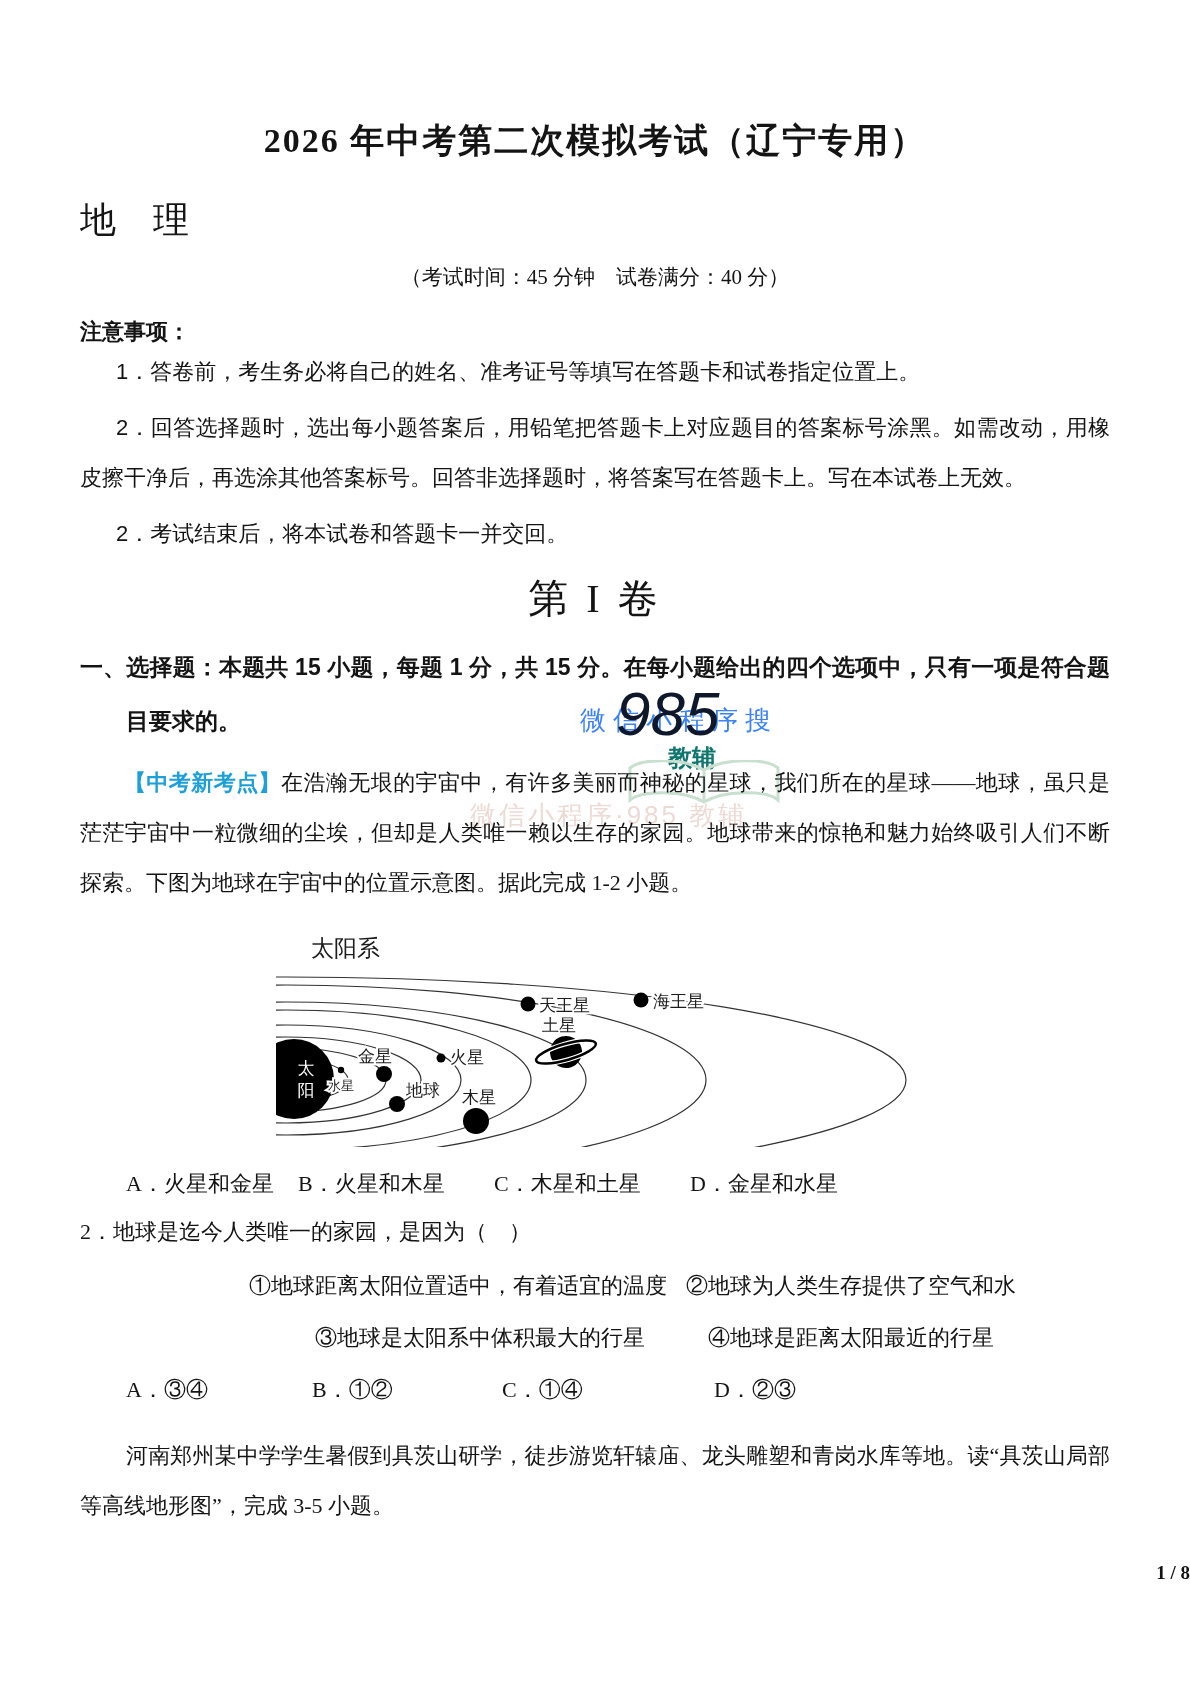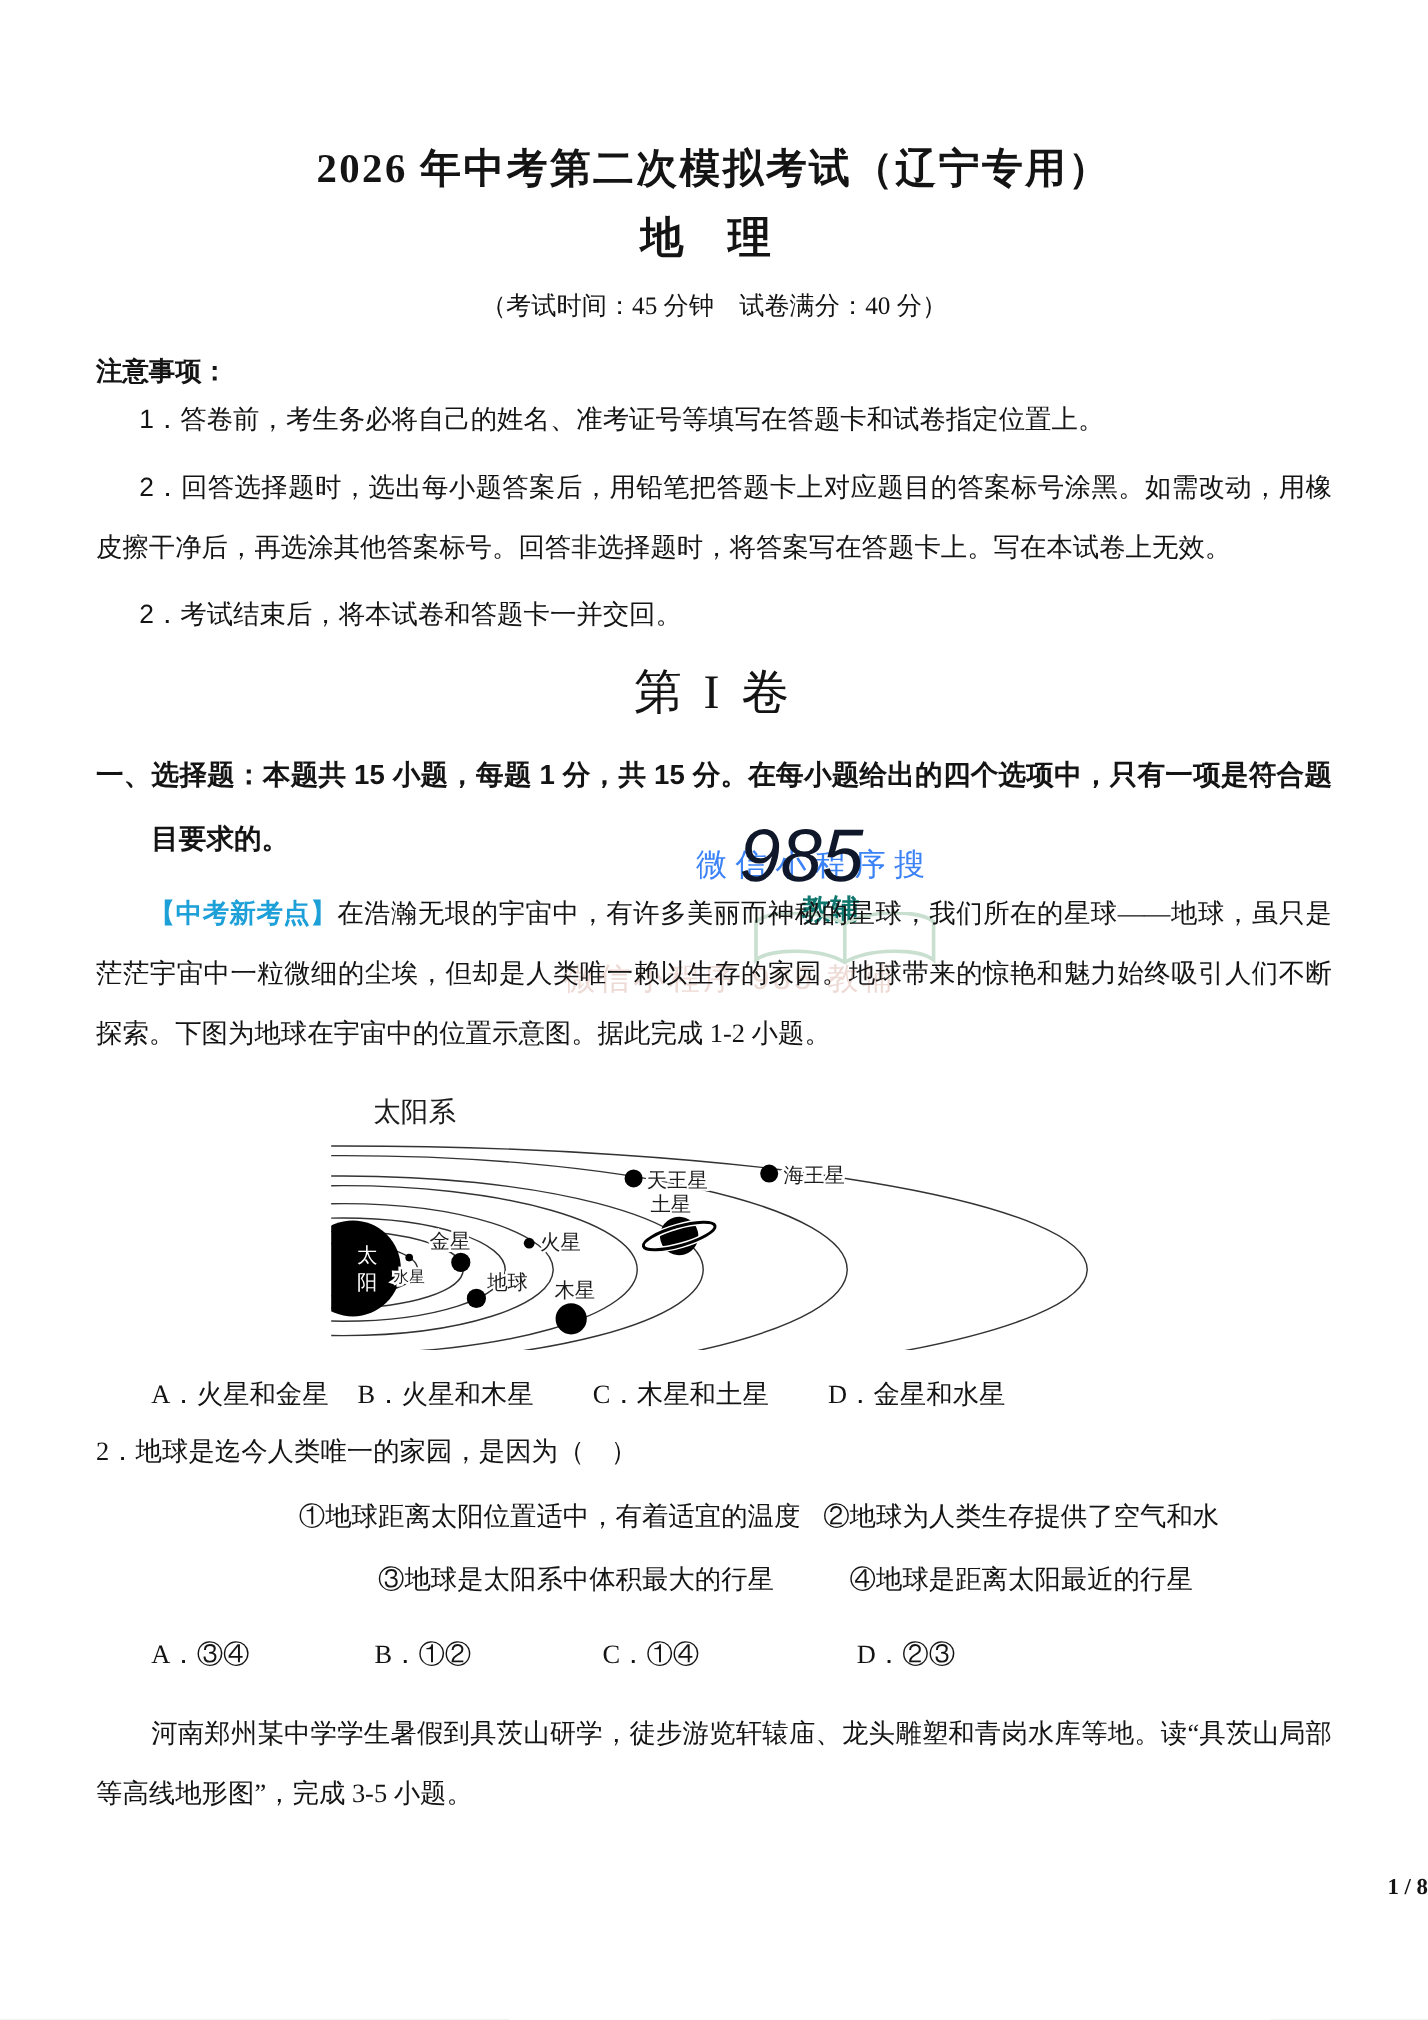--- a/index.html
+++ b/index.html
@@ -6,21 +6,21 @@
   html,body { background:#e8e8e8; }
   .page {
     position:relative; width:1190px; height:1683px; margin:0 auto;
     background:#ffffff; color:#141414; overflow:hidden;
     font-family:"Liberation Serif","DejaVu Serif",serif;
   }
   .content { position:relative; z-index:2; padding:0 80px; }
   .hei { font-family:"Liberation Sans","DejaVu Sans",sans-serif; }
 
   .title   { padding-top:118px; text-align:center; font-size:34px; font-weight:bold; letter-spacing:2px; }
-  .subject { margin-top:10px; text-align:center; font-size:36px; font-weight:bold; letter-spacing:14px; }
+  .subject { margin-top:32px; text-align:left; font-size:36px; font-weight:normal; letter-spacing:14px; }
   .info    { margin-top:18px; text-align:center; font-size:21px; }
 
   .notes-h { margin-top:26px; font-size:22px; font-weight:bold; }
   .note    { font-size:22px; line-height:50px; text-indent:36px; text-align:justify; }
   .note + .note { margin-top:6px; }
 
   .sec-title { margin-top:12px; text-align:center; font-size:40px; letter-spacing:4px; }
 
   .instr { margin-top:14px; font-size:23px; font-weight:bold; line-height:54px;
            padding-left:46px; text-indent:-46px; text-align:justify; }
@@ -31,21 +31,21 @@
   .diagram { margin-left:196px; margin-top:24px; width:700px; height:215px; }
   .diagram svg text { font-family:"Liberation Serif","DejaVu Serif",serif; fill:#1c1c1c;
                       paint-order:stroke; stroke:#ffffff; stroke-width:4px; }
   .diagram svg text.sun-t { fill:#ffffff; stroke:none; }
   .diagram svg text.dg-title { stroke:none; }
 
   .qline  { font-size:22px; line-height:34px; margin-top:16px; }
   .q-opts { margin-top:22px; padding-left:46px; font-size:22px; }
   .q-opts span { display:inline-block; }
   .q-opts .w1 { width:172px; } .q-opts .w2 { width:196px; } .q-opts .w3 { width:196px; }
-  .q2-opts .w1 { width:186px;margin-top:11px; } .q2-opts .w2 { width:190px; } .q2-opts .w3 { width:212px; }
+  .q2-opts .w1 { width:186px; } .q2-opts .w2 { width:190px; } .q2-opts .w3 { width:212px; }
   .stmt { margin-top:22px; padding-left:56px; font-size:22px;text-align:center; }
   .stmt .s-first { display:inline-block; width:456px; }
 
   .passage { margin-top:26px; font-size:22px; line-height:50px; text-indent:46px; text-align:justify; }
 
   .footer { position:absolute; z-index:2; top:1562px; left:0; width:100%;
             text-align:right; font-size:19px; font-weight:bold; }
 
   
   .wm { position:absolute; z-index:1; white-space:nowrap; user-select:none; }

